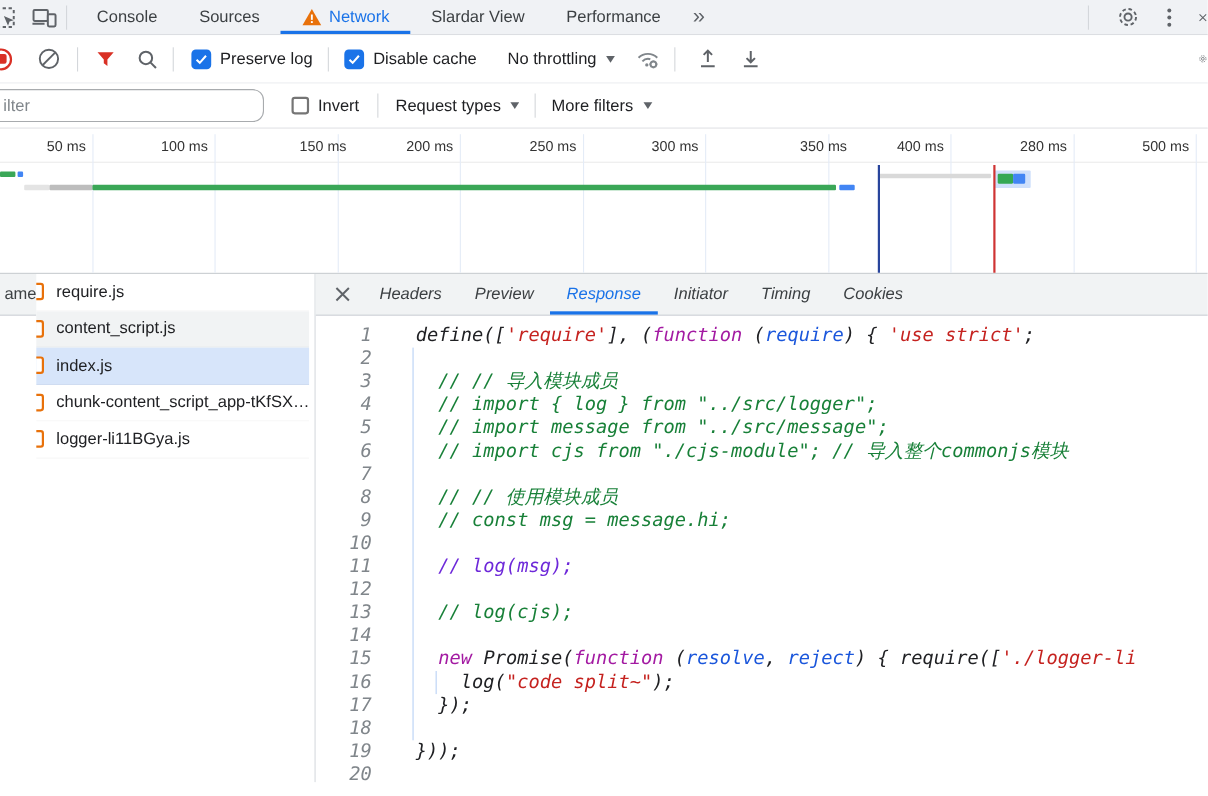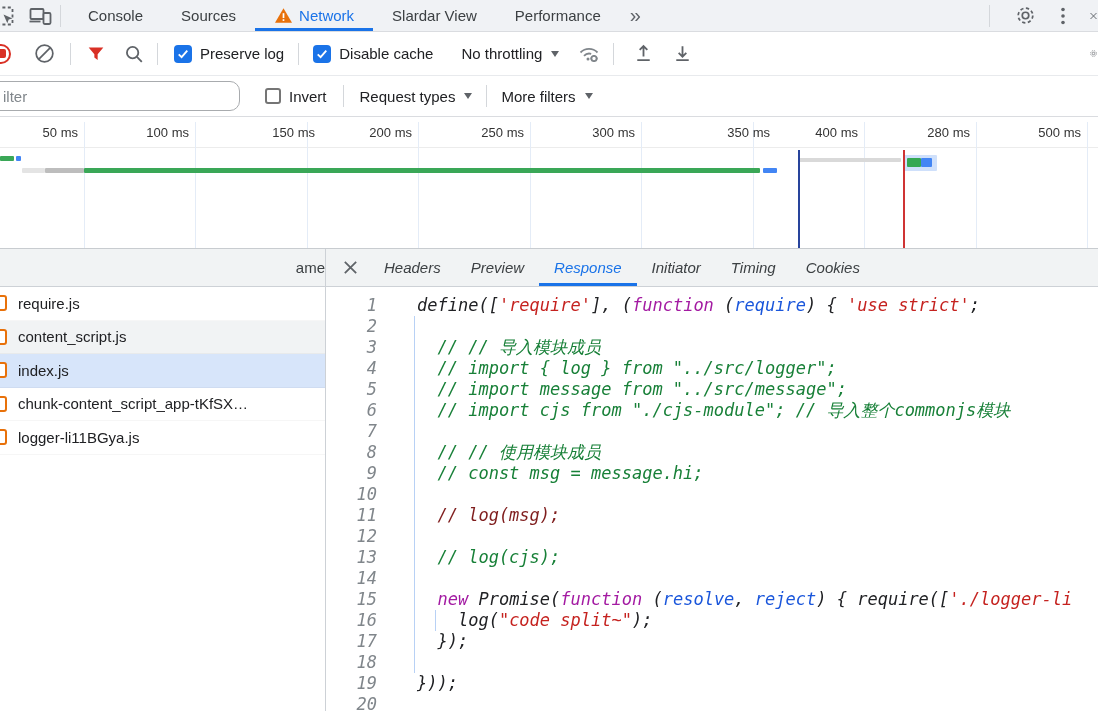--- a/index.html
+++ b/index.html
@@ -42,21 +42,21 @@
   
   .overview { position:relative; height:132px; background:#fff; border-bottom:1px solid #c8ccd0; overflow:hidden; }
   .gridline { position:absolute; top:5px; height:127px; width:1px; background:#e4ecf7; }
   .band-sep { position:absolute; left:0; right:0; top:30px; height:1px; background:#ececec; }
   .tl-label { position:absolute; top:8px; width:80px; text-align:right; font-size:13px; color:#333; }
   .bar { position:absolute; border-radius:1px; }
   .marker { position:absolute; top:33px; height:99px; width:2px; }
 
   
   .bottom { display:flex; height:462px; }
-  .filespanel { width:326px; flex:0 0 auto; border-right:1px solid #cdd1d6; display:flex; flex-direction:column; background:#fff;text-align:right; }
+  .filespanel { width:287px; flex:0 0 auto; border-right:1px solid #cdd1d6; display:flex; flex-direction:row; background:#fff;text-align:right; }
   .files-header { height:38px; background:#f1f3f4; border-bottom:1px solid #cdd1d6; font-size:15px; color:#3c4043; line-height:37px; padding-left:4px; }
   .file-row { height:33.5px; display:flex; align-items:center; font-size:15px; color:#202124; overflow:hidden; border-bottom:1px solid rgba(0,0,0,0.035); }
   .file-icon { width:13px; height:16px; border-radius:3px; border:2px solid; background:#fff; margin-left:-6px; margin-right:11px; flex:0 0 auto; }
 
   .detailpanel { flex:1; display:flex; flex-direction:column; min-width:0; background:#fff;font-style:italic; }
   .detail-tabs { height:38px; background:#f1f3f4; border-bottom:1px solid #cdd1d6; display:flex; align-items:center; flex:0 0 auto; }
   .close-x { margin:0 10px 0 16px; display:flex; }
   .d-tab { height:100%; display:flex; align-items:center; padding:0 15px; font-size:15px; color:#3c4043; white-space:nowrap; }
   .d-tab.active { color:#1a73e8; border-bottom:3px solid #1a73e8; padding-top:3px; }
 
@@ -298,21 +298,21 @@
     <div class="cl"><span class="ln">1</span><span class="ct"><span style="color: rgb(32, 33, 36);">define([</span><span style="color: rgb(197, 34, 31);">'require'</span><span style="color: rgb(32, 33, 36);">], (</span><span style="color: rgb(163, 26, 162);">function</span><span style="color: rgb(32, 33, 36);"> (</span><span style="color: rgb(26, 86, 219);">require</span><span style="color: rgb(32, 33, 36);">) { </span><span style="color: rgb(197, 34, 31);">'use strict'</span><span style="color: rgb(32, 33, 36);">;</span></span></div>
         <div class="cl"><span class="ln">2</span><span class="ct"></span></div>
         <div class="cl"><span class="ln">3</span><span class="ct"><span style="color: rgb(24, 128, 56);">  // // 导入模块成员</span></span></div>
         <div class="cl"><span class="ln">4</span><span class="ct"><span style="color: rgb(24, 128, 56);">  // import { log } from "../src/logger";</span></span></div>
         <div class="cl"><span class="ln">5</span><span class="ct"><span style="color: rgb(24, 128, 56);">  // import message from "../src/message";</span></span></div>
         <div class="cl"><span class="ln">6</span><span class="ct"><span style="color: rgb(24, 128, 56);">  // import cjs from "./cjs-module"; // 导入整个commonjs模块</span></span></div>
         <div class="cl"><span class="ln">7</span><span class="ct"></span></div>
         <div class="cl"><span class="ln">8</span><span class="ct"><span style="color: rgb(24, 128, 56);">  // // 使用模块成员</span></span></div>
         <div class="cl"><span class="ln">9</span><span class="ct"><span style="color: rgb(24, 128, 56);">  // const msg = message.hi;</span></span></div>
         <div class="cl"><span class="ln">10</span><span class="ct"></span></div>
-        <div class="cl"><span class="ln">11</span><span class="ct"><span style="color: #7f1d1d;">  // log(msg);</span></span></div>
+        <div class="cl"><span class="ln">11</span><span class="ct"><span style="color: #6d28d9;">  // log(msg);</span></span></div>
         <div class="cl"><span class="ln">12</span><span class="ct"></span></div>
         <div class="cl"><span class="ln">13</span><span class="ct"><span style="color: rgb(24, 128, 56);">  // log(cjs);</span></span></div>
         <div class="cl"><span class="ln">14</span><span class="ct"></span></div>
         <div class="cl"><span class="ln">15</span><span class="ct"><span style="color: rgb(32, 33, 36);">  </span><span style="color: rgb(163, 26, 162);">new</span><span style="color: rgb(32, 33, 36);"> Promise(</span><span style="color: rgb(163, 26, 162);">function</span><span style="color: rgb(32, 33, 36);"> (</span><span style="color: rgb(26, 86, 219);">resolve</span><span style="color: rgb(32, 33, 36);">, </span><span style="color: rgb(26, 86, 219);">reject</span><span style="color: rgb(32, 33, 36);">) { require([</span><span style="color: rgb(197, 34, 31);">'./logger-li</span></span></div>
         <div class="cl"><span class="ln">16</span><span class="ct"><span style="color: rgb(32, 33, 36);">    log(</span><span style="color: rgb(197, 34, 31);">"code split~"</span><span style="color: rgb(32, 33, 36);">);</span></span></div>
         <div class="cl"><span class="ln">17</span><span class="ct"><span style="color: rgb(32, 33, 36);">  });</span></span></div>
         <div class="cl"><span class="ln">18</span><span class="ct"></span></div>
         <div class="cl"><span class="ln">19</span><span class="ct"><span style="color: rgb(32, 33, 36);">}));</span></span></div>
         <div class="cl"><span class="ln">20</span><span class="ct"></span></div>
       </div>

